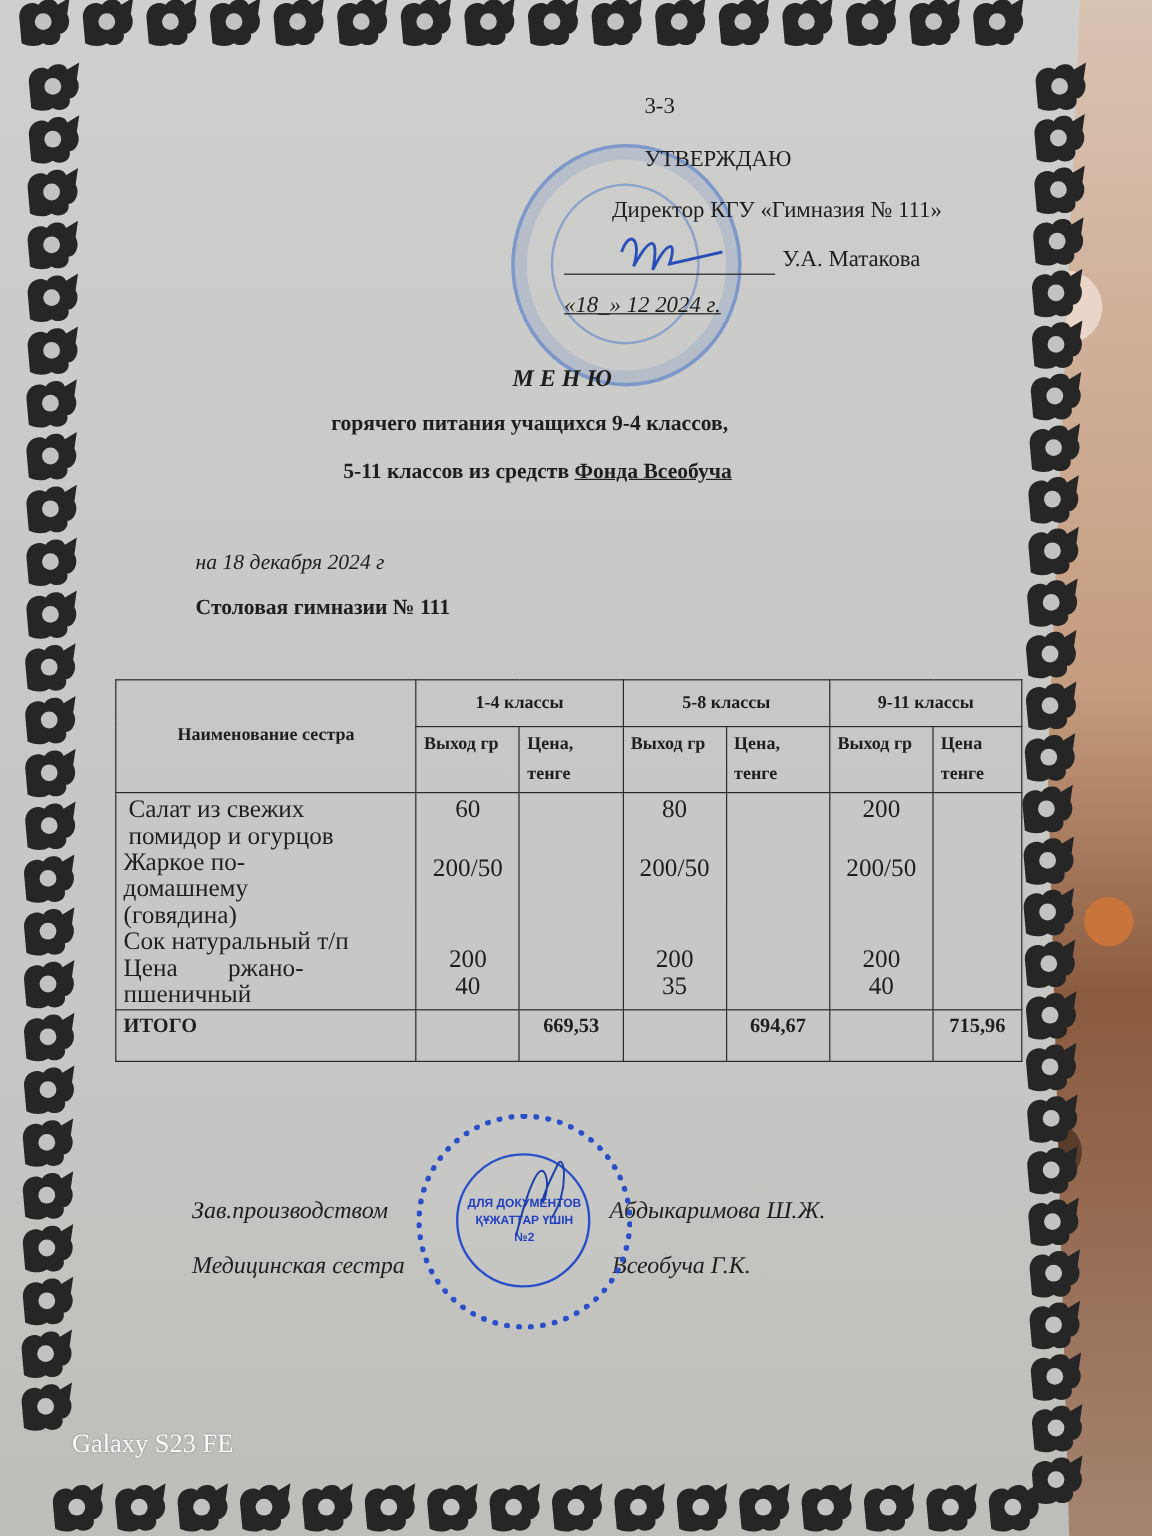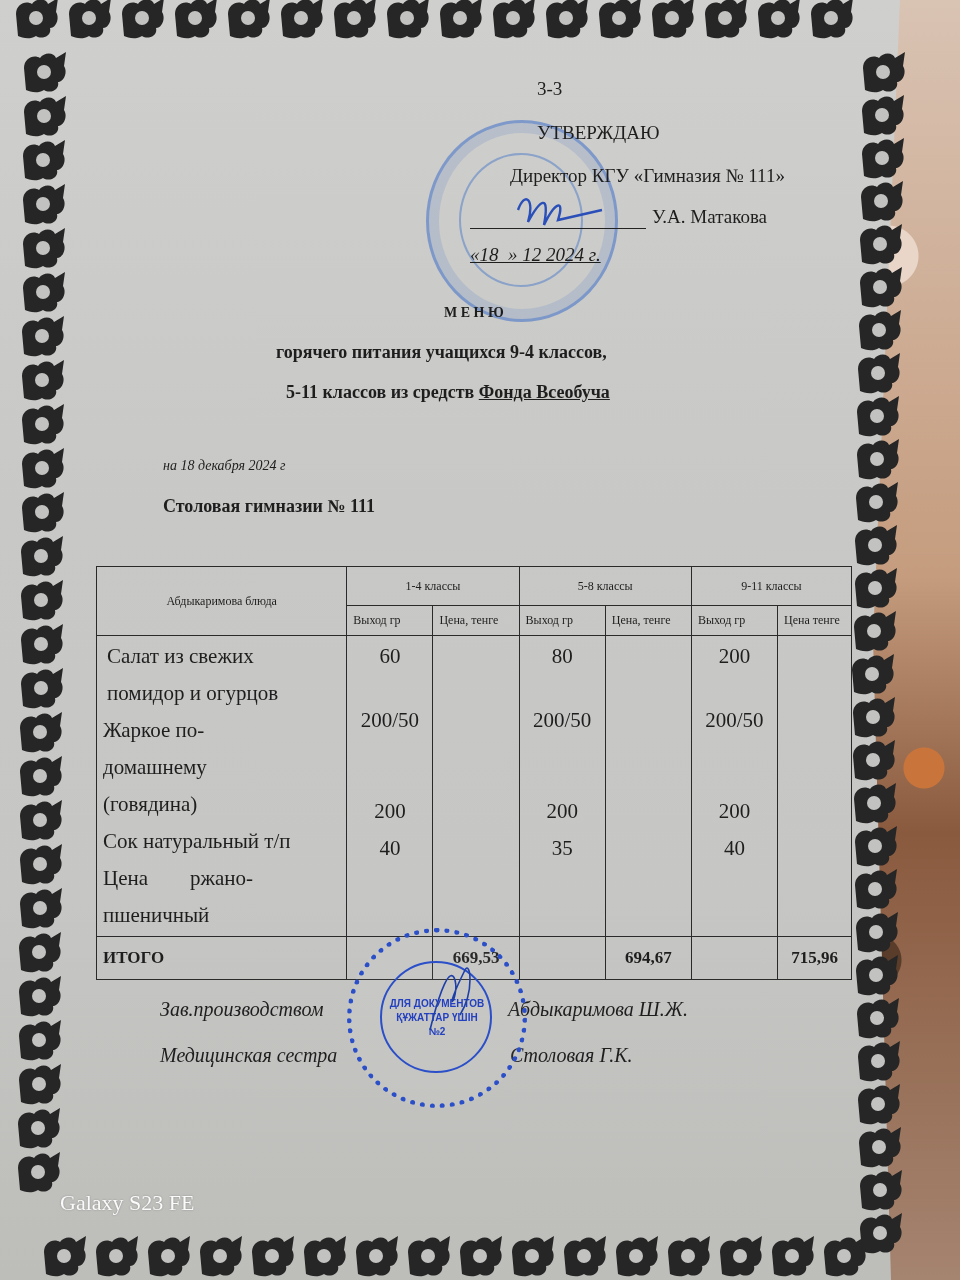--- a/index.html
+++ b/index.html
@@ -57,24 +57,24 @@
   }
 
   table.menu {
     position: absolute; left: 96px; top: 566px; width: 756px;
     border-collapse: collapse; color: #1e1e1e;
     font-family: "Liberation Serif", serif;
   }
   table.menu td, table.menu th {
     border: 1.5px solid #2a2a2a; vertical-align: top; padding: 2px 6px;
   }
-  table.menu th { font-weight: normal; font-size: 12px; text-align: left; line-height: 25px; }
+  table.menu th { font-weight: bold; font-size: 15px; text-align: left; line-height: 25px; }
   table.menu th.grp { text-align: center; height: 34px; vertical-align: middle; }
   table.menu th.name { vertical-align: middle; text-align: center; width: 234px; }
-  table.menu td { font-size: 21px; line-height: 37px; }
+  table.menu td { font-size: 21px; line-height: 22px; }
   table.menu td.c { text-align: center; }
   table.menu td.dish div.just { text-align: justify; text-align-last: justify; }
   table.menu tr.total td { font-weight: bold; font-size: 17px; height: 38px; vertical-align: top; }
   table.menu tr.total td.num { text-align: center; }
 
   .sig-line {
     position: absolute; left: 468px; top: 232px; width: 176px; border-bottom: 1.5px solid #222;
   }
   .watermark {
     position: absolute; left: 60px; top: 1190px; color: #fbfbfb;
@@ -614,33 +614,33 @@
 <div class="txt sz18" style="left:537px; top:78px;">3-3</div>
 <div class="txt sz18" style="left:537px; top:122px;">УТВЕРЖДАЮ</div>
 <div class="txt sz18" style="left:510px; top:165px;">Директор КГУ «Гимназия № 111»</div>
 <div class="sig-line" style="left:470px; top:228px;"></div>
 <svg style="position:absolute; left:510px; top:180px; width:100px; height:55px;" viewBox="0 0 100 55">
   <path d="M8 30 C15 10, 25 20, 18 42 C30 20, 40 12, 34 45 C45 22, 55 18, 48 40 L92 30" stroke="#2a4fb8" stroke-width="2.4" fill="none"></path>
 </svg>
 <div class="txt sz18" style="left:652px; top:206px;">У.А. Матакова</div>
 <div class="txt sz18 i u" style="left:470px; top:244px;">«18_»   12   2024   г.</div>
 
-<div class="txt b" style="left:444px; top:305px; font-size:14px;">М Е Н Ю</div>
+<div class="txt b" style="left:427px; top:305px; font-size:20px;font-style:italic;">М Е Н Ю</div>
 <div class="txt b" style="left:276px; top:342px; font-size:18px;">горячего питания учащихся 9-4 классов,</div>
 <div class="txt b" style="left:286px; top:382px; font-size:18px;">
   <span>5-11 классов из средств </span><span class="u">Фонда Всеобуча</span>
 </div>
 
-<div class="txt i" style="left:163px; top:458px; font-size:14px;">на 18 декабря  2024 г</div>
+<div class="txt i" style="left:163px; top:458px; font-size:18px;">на 18 декабря  2024 г</div>
 <div class="txt b" style="left:163px; top:496px; font-size:18px;">Столовая гимназии № 111</div>
 
 <table class="menu">
   <tbody>
       <tr>
-    <th class="name" rowspan="2">Абдыкаримова блюда</th>
+    <th class="name" rowspan="2">Наименование сестра</th>
     <th class="grp" colspan="2">1-4 классы</th>
     <th class="grp" colspan="2">5-8 классы</th>
     <th class="grp" colspan="2">9-11 классы</th>
   </tr>
   <tr>
     <th style="width:72px;">Выход гр</th>
     <th style="width:72px;">Цена, тенге</th>
     <th style="width:72px;">Выход гр</th>
     <th style="width:72px;">Цена, тенге</th>
     <th style="width:72px;">Выход гр</th>
@@ -689,21 +689,21 @@
     <td class="num">694,67</td>
     <td></td>
     <td class="num">715,96</td>
   </tr>
 </tbody>
   </table>
 
 <div class="txt i" style="left:160px; top:998px; font-size:20px;">Зав.производством</div>
 <div class="txt i" style="left:508px; top:998px; font-size:20px;">Абдыкаримова Ш.Ж.</div>
 <div class="txt i" style="left:160px; top:1044px; font-size:20px;">Медицинская сестра</div>
-<div class="txt i" style="left:510px; top:1044px; font-size:20px;">Столовая Г.К.</div>
+<div class="txt i" style="left:510px; top:1044px; font-size:20px;">Всеобуча Г.К.</div>
 
 <div class="stamp2" style="left:347px; top:928px; width:170px; height:170px;">
   <div class="ring" style="left:28px; top:28px; width:108px; height:108px;"></div>
   <div class="center">
     <div>ДЛЯ ДОКУМЕНТОВ</div>
     <div>ҚҰЖАТТАР ҮШІН</div>
     <div>№2</div>
   </div>
 </div>
 <svg style="position:absolute; left:420px; top:960px; width:60px; height:80px;" viewBox="0 0 60 80">

